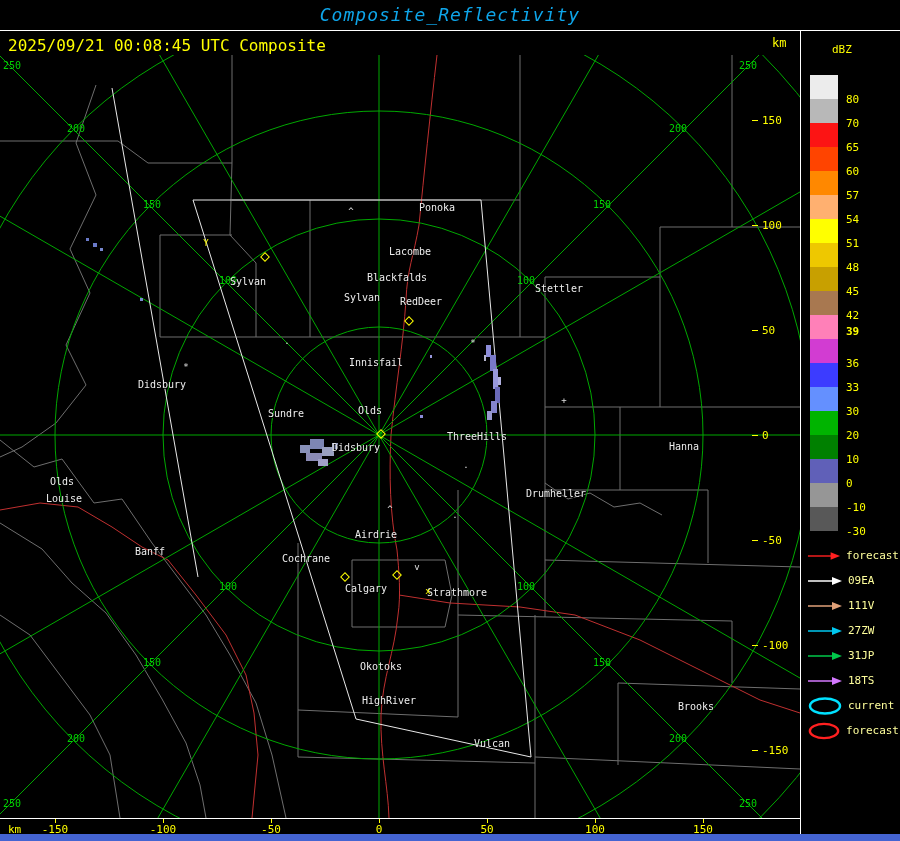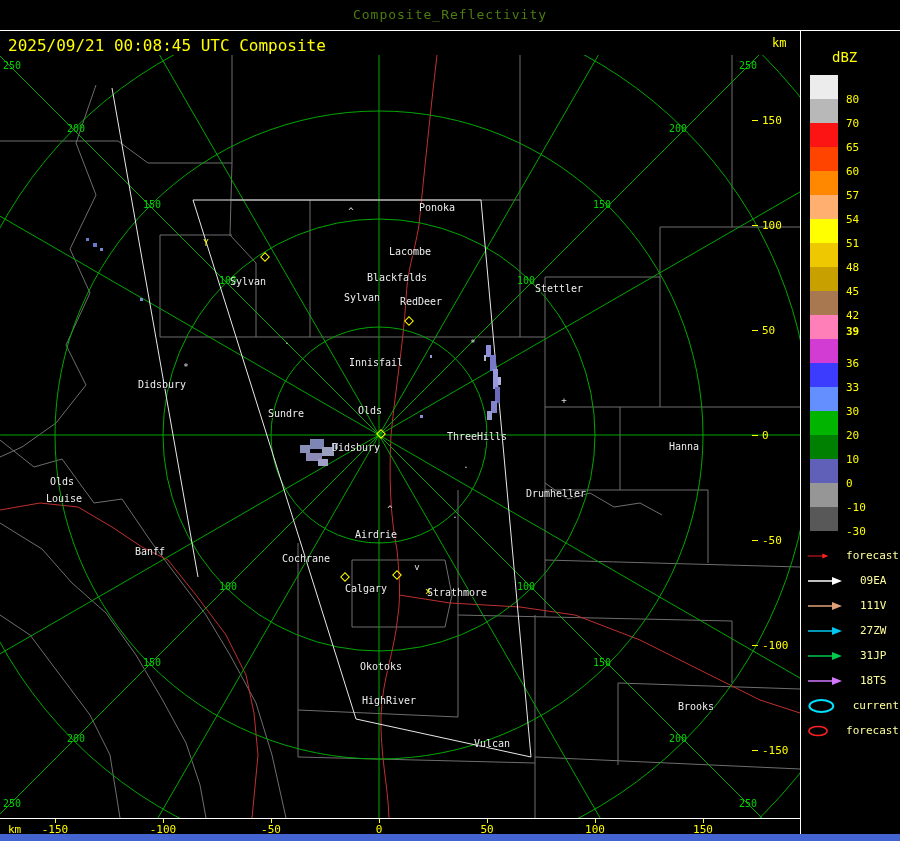--- a/index.html
+++ b/index.html
@@ -1,20 +1,20 @@
 <!DOCTYPE html>
 <html><head>
 <meta charset="utf-8">
 <style>
   html,body{margin:0;padding:0;background:#000;}
   body{width:900px;height:841px;position:relative;overflow:hidden;
        font-family:"DejaVu Sans Mono","Liberation Mono",monospace;}
   .abs{position:absolute;}
   #title-bar{left:0;top:0;width:900px;height:30px;border-bottom:1px solid #fff;}
-  #title-text{width:100%;text-align:center;line-height:30px;color:#4d7c0f;font-size:13px;letter-spacing:1px;}
+  #title-text{width:100%;text-align:center;line-height:30px;color:#0ea5e9;font-size:18px;letter-spacing:1px;font-style:italic;}
   #timestamp{left:8px;top:36px;color:#ffff00;font-size:16px;}
   #km-top{left:772px;top:36px;color:#ffff00;font-size:12px;}
   #map-area{left:0;top:55px;width:800px;height:763px;background:#000;}
   #map-svg{position:absolute;left:0;top:0;}
   .layer{position:absolute;left:0;top:0;width:800px;height:763px;pointer-events:none;}
   .city-label{position:absolute;transform:translate(-50%,-50%);color:#ededed;font-size:10px;
               white-space:nowrap;text-shadow:1px 1px 0 #000;}
   .ring-label{position:absolute;transform:translate(-50%,-50%);color:#00d200;font-size:10px;}
   .raxis-label{position:absolute;color:#ffff00;font-size:11px;transform:translateY(-50%);}
   .raxis-tick{position:absolute;width:6px;height:1px;background:#ffff00;}
@@ -22,26 +22,26 @@
   .marker-diamond{position:absolute;width:5px;height:5px;border:1px solid #ffff00;
                   transform:translate(-50%,-50%) rotate(45deg);}
   #map-bottom-line{left:0;top:818px;width:800px;height:1px;background:#fff;}
   #right-divider{left:800px;top:31px;width:1px;height:803px;background:#fff;}
   #bottom-axis{left:0;top:819px;width:800px;height:15px;}
   #km-bottom{position:absolute;left:8px;top:4px;color:#ffff00;font-size:11px;}
   .baxis-label{position:absolute;top:4px;transform:translateX(-50%);color:#ffff00;font-size:11px;}
   .baxis-tick{position:absolute;top:0;width:1px;height:4px;background:#ffff00;}
   #scrollbar{left:0;top:834px;width:900px;height:7px;}
   #side-panel{left:801px;top:31px;width:99px;height:803px;background:#000;}
-  #dbz-title{position:absolute;left:31px;top:18px;color:#ffff00;font-size:14px;}
+  #dbz-title{position:absolute;left:31px;top:12px;color:#ffff00;font-size:11px;}
   #colorbar{position:absolute;left:9px;top:44px;width:88px;height:470px;}
   .cb-swatch{position:absolute;left:0;width:28px;height:24px;}
   .cb-label{position:absolute;left:36px;transform:translateY(-50%);color:#ffff00;font-size:11px;}
   #legend{position:absolute;left:6px;top:512px;width:92px;}
-  .legend-row{display:flex;align-items:center;height:25px;gap:17px;}
+  .legend-row{display:flex;align-items:center;height:25px;gap:5px;}
   .legend-label{color:#ffff9c;font-size:11px;white-space:nowrap;}
 </style>
 </head>
 <body>
 
 <div id="title-bar" class="abs">
   <div id="title-text">Composite_Reflectivity</div>
 </div>
 
 <div id="timestamp" class="abs">2025/09/21 00:08:45 UTC Composite</div>

